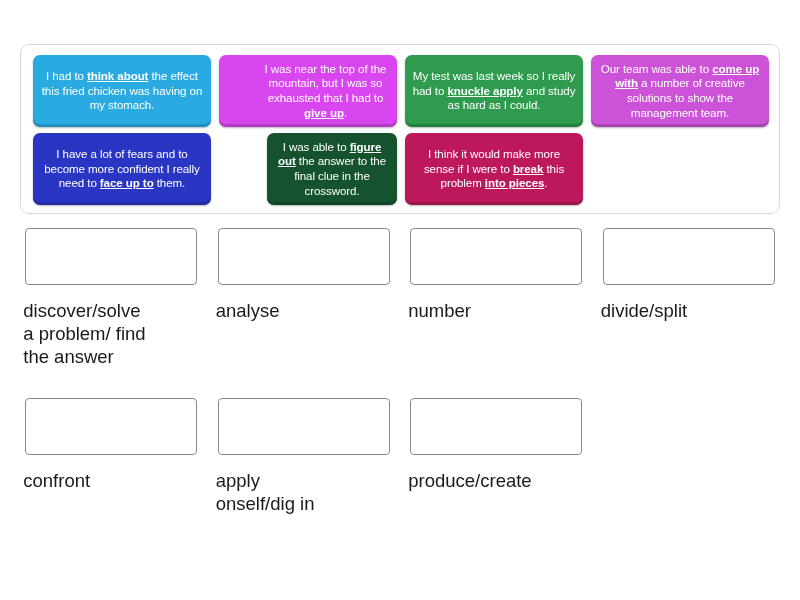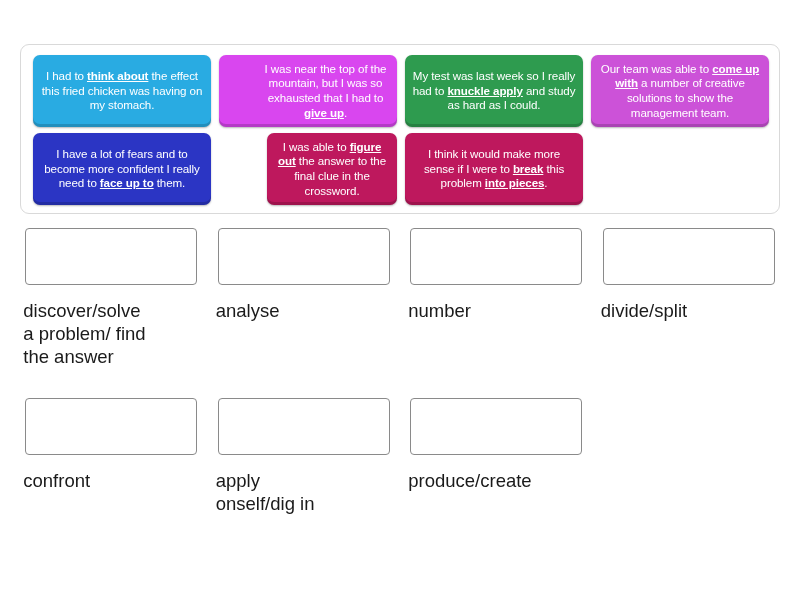--- a/index.html
+++ b/index.html
@@ -114,21 +114,21 @@
         </div>
         <div class="card" style="background: rgb(46, 155, 79);">
           <span class="t"><span>My test was last week so I really had to </span><b>knuckle apply</b><span> and study as hard as I could.</span></span>
         </div>
         <div class="card" style="background: rgb(204, 82, 216);">
           <span class="t"><span>Our team was able to </span><b>come up with</b><span> a number of creative solutions to show the management team.</span></span>
         </div>
         <div class="card" style="background: rgb(43, 53, 196);">
           <span class="t"><span>I have a lot of fears and to become more confident I really need to </span><b>face up to</b><span> them.</span></span>
         </div>
-        <div class="card" style="background: #be185d; margin-left: 48px;">
+        <div class="card" style="background: #14532d; margin-left: 48px;">
           <span class="t"><span>I was able to </span><b>figure out</b><span> the answer to the final clue in the crossword.</span></span>
         </div>
         <div class="card" style="background: #be185d; justify-content: center;">
           <span class="t"><span>I think it would make more sense if I were to </span><b>break</b><span> this problem </span><b>into pieces</b><span>.</span></span>
         </div>
       </div>
   </div>
 
   <div class="zones">
       <div class="zone">

